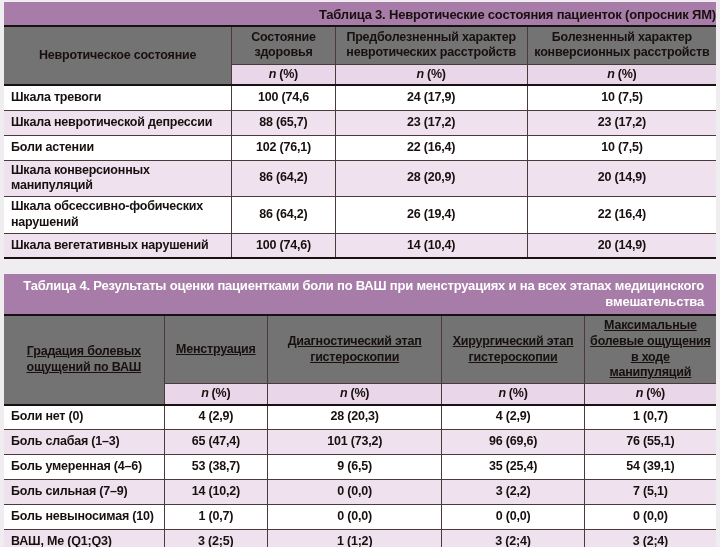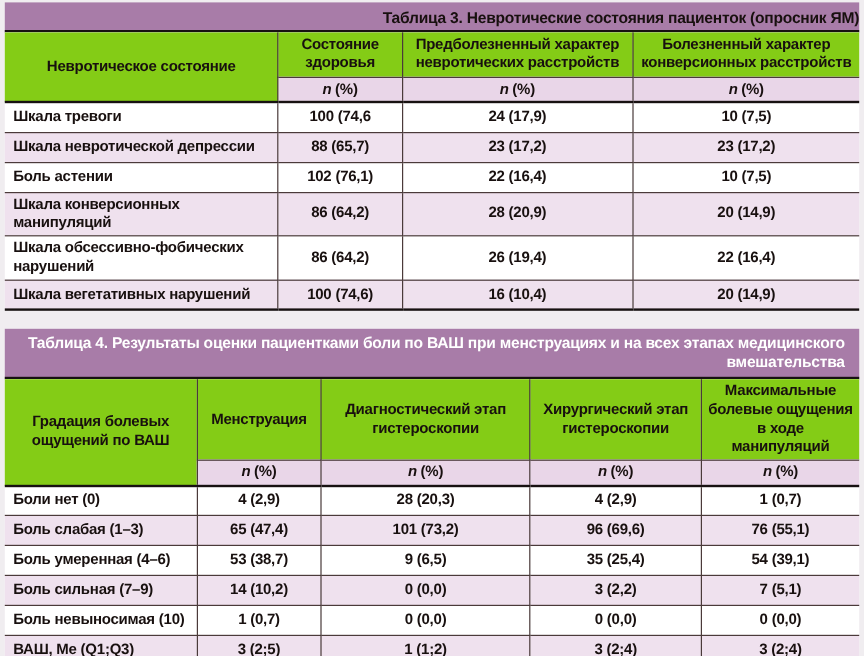--- a/index.html
+++ b/index.html
@@ -23,29 +23,29 @@
   .t4-title{color:var(--title4_text);padding:4px 12px;line-height:16px;border-bottom:2px solid var(--border_dark);}
   .gap{height:15px;}
   table{width:100%;border-collapse:collapse;table-layout:fixed;background:#fff;}
   th,td{
     border:1px solid var(--border_thin);
     font-size:12.5px;font-weight:bold;color:var(--text);
     text-align:center;vertical-align:middle;padding:2px 4px;line-height:1.25;
   }
   th:first-child,td:first-child{border-left:none;}
   th:last-child,td:last-child{border-right:none;}
-  thead tr.main th{border-top:none;background:#84cc16;}
+  thead tr.main th{border-top:none;background:#737373;}
   tr.sub td{background:var(--subheader);height:20px;border-bottom:2px solid var(--border_dark);}
   thead th[rowspan]{border-bottom:2px solid var(--border_dark);text-align:center;}
   tbody td{height:25px;}
   tbody tr:nth-child(even) td{background:var(--stripe);}
   tbody tr:last-child td{border-bottom:2px solid var(--border_dark);}
   td.lbl{text-align:left;padding-left:7px;}
   .t3 thead tr.main th{height:37px;}
-  .t4 thead tr.main th{height:46px;}
+  .t4 thead tr.main th{height:46px;text-decoration:underline;}
   .nit{font-style:italic;}
   .pct{margin-left:3px;}
 </style>
 </head>
 <body>
 
 <div class="wrap">
 
   <section class="t3">
     <div class="title-bar t3-title">Таблица 3. Невротические состояния пациенток (опросник ЯМ)</div>
@@ -76,41 +76,41 @@
           <td>24 (17,9)</td>
           <td>10 (7,5)</td>
         </tr>
         <tr>
           <td class="lbl">Шкала невротической депрессии</td>
           <td>88 (65,7)</td>
           <td>23 (17,2)</td>
           <td>23 (17,2)</td>
         </tr>
         <tr>
-          <td class="lbl">Боль астении</td>
+          <td class="lbl">Боли астении</td>
           <td>102 (76,1)</td>
           <td>22 (16,4)</td>
           <td>10 (7,5)</td>
         </tr>
         <tr>
           <td class="lbl">Шкала конверсионных манипуляций</td>
           <td>86 (64,2)</td>
           <td>28 (20,9)</td>
           <td>20 (14,9)</td>
         </tr>
         <tr>
           <td class="lbl" style="height:37px">Шкала обсессивно-фобических нарушений</td>
           <td>86 (64,2)</td>
           <td>26 (19,4)</td>
           <td>22 (16,4)</td>
         </tr>
         <tr>
           <td class="lbl">Шкала вегетативных нарушений</td>
           <td>100 (74,6)</td>
-          <td>16 (10,4)</td>
+          <td>14 (10,4)</td>
           <td>20 (14,9)</td>
         </tr>
       </tbody>
     </table>
   </section>
 
   <div class="gap"></div>
 
   <section class="t4">
     <div class="title-bar t4-title">Таблица 4. Результаты оценки пациентками боли по ВАШ при менструациях и на всех этапах медицинского вмешательства</div>

